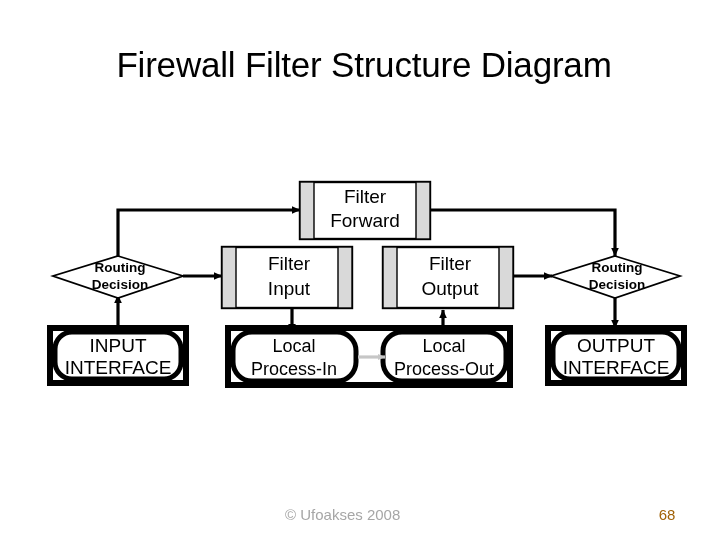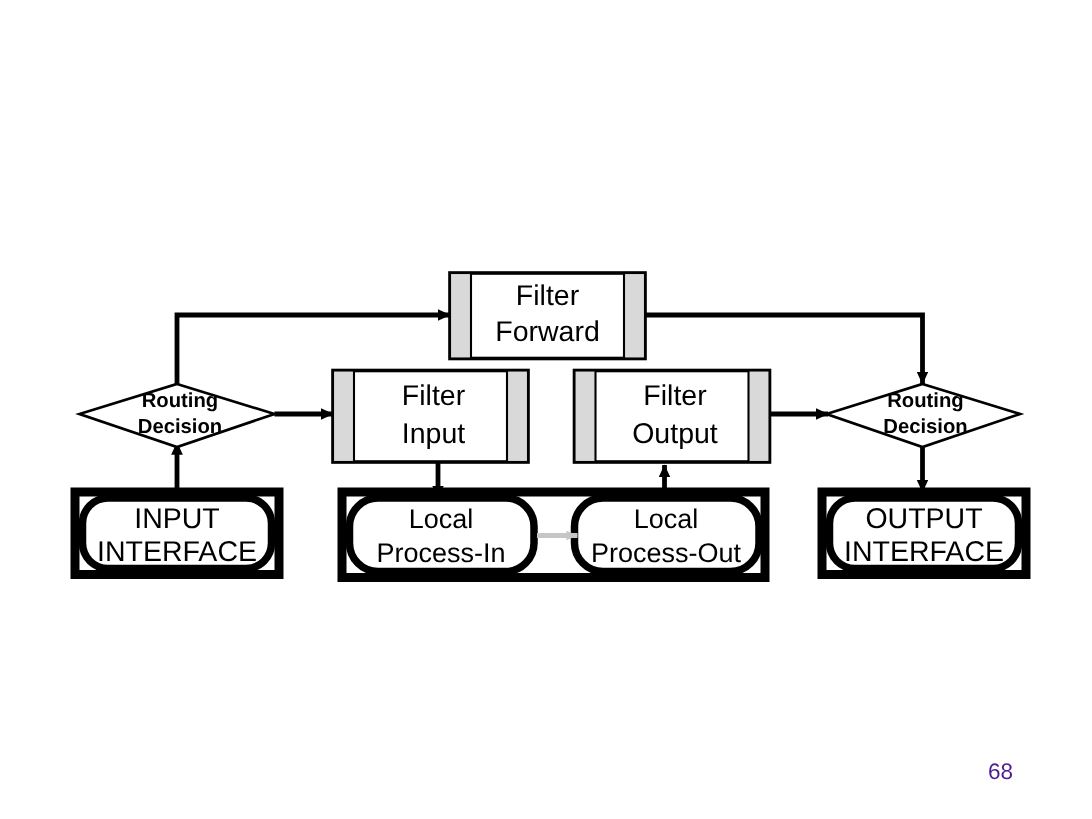--- a/index.html
+++ b/index.html
@@ -62,41 +62,42 @@
     font-family: "Liberation Sans", sans-serif;
     white-space: nowrap;
   }
   #footer-pagenum {
     position: absolute;
     left: 652px;
     top: 506px;
     width: 30px;
     text-align: center;
     font-size: 15px;
-    color: #4c1d95;
+    color: #a16207;
     font-family: "Liberation Sans", sans-serif;
   }
 
   
   .node-label {
     font-family: "Liberation Sans", sans-serif;
     fill: #000000;
     text-anchor: middle;
     dominant-baseline: middle;
   }
   .filter-label { font-size: 19px; }
   .diamond-label { font-size: 13.5px; font-weight: bold; }
   .iface-label { font-size: 19px; }
   .local-label { font-size: 18px; }
 </style>
 </head>
 <body>
 
 <div id="slide">
 
+  <div id="page-title">Firewall Filter Structure Diagram</div>
 
   <div id="diagram">
     <svg width="728" height="230" viewBox="0 0 728 230" xmlns="http://www.w3.org/2000/svg">
       <defs>
         <marker id="arrowBlack" markerWidth="9" markerHeight="9" refX="8.2" refY="4.5" orient="auto" markerUnits="userSpaceOnUse">
           <path d="M0,0.6 L8.6,4.5 L0,8.4 z" fill="#000000"></path>
         </marker>
         <marker id="arrowGray" markerWidth="8" markerHeight="8" refX="7.4" refY="4" orient="auto" markerUnits="userSpaceOnUse">
           <path d="M0,0.8 L7.6,4 L0,7.2 z" fill="#c6c6c6"></path>
         </marker>
@@ -204,15 +205,16 @@
       <g>
         <rect x="548" y="168" width="136" height="55" fill="#ffffff" stroke="#000000" stroke-width="6"></rect>
         <rect x="553" y="172" width="126" height="47" rx="17" ry="17" fill="#ffffff" stroke="#000000" stroke-width="5"></rect>
         <text class="node-label iface-label" x="616" y="187">OUTPUT</text>
         <text class="node-label iface-label" x="616" y="209">INTERFACE</text>
       </g>
 
     </svg>
   </div>
 
+  <div id="footer-copyright">© Ufoakses  2008</div>
   <div id="footer-pagenum">68</div>
 
 </div>
 
 </body></html>

